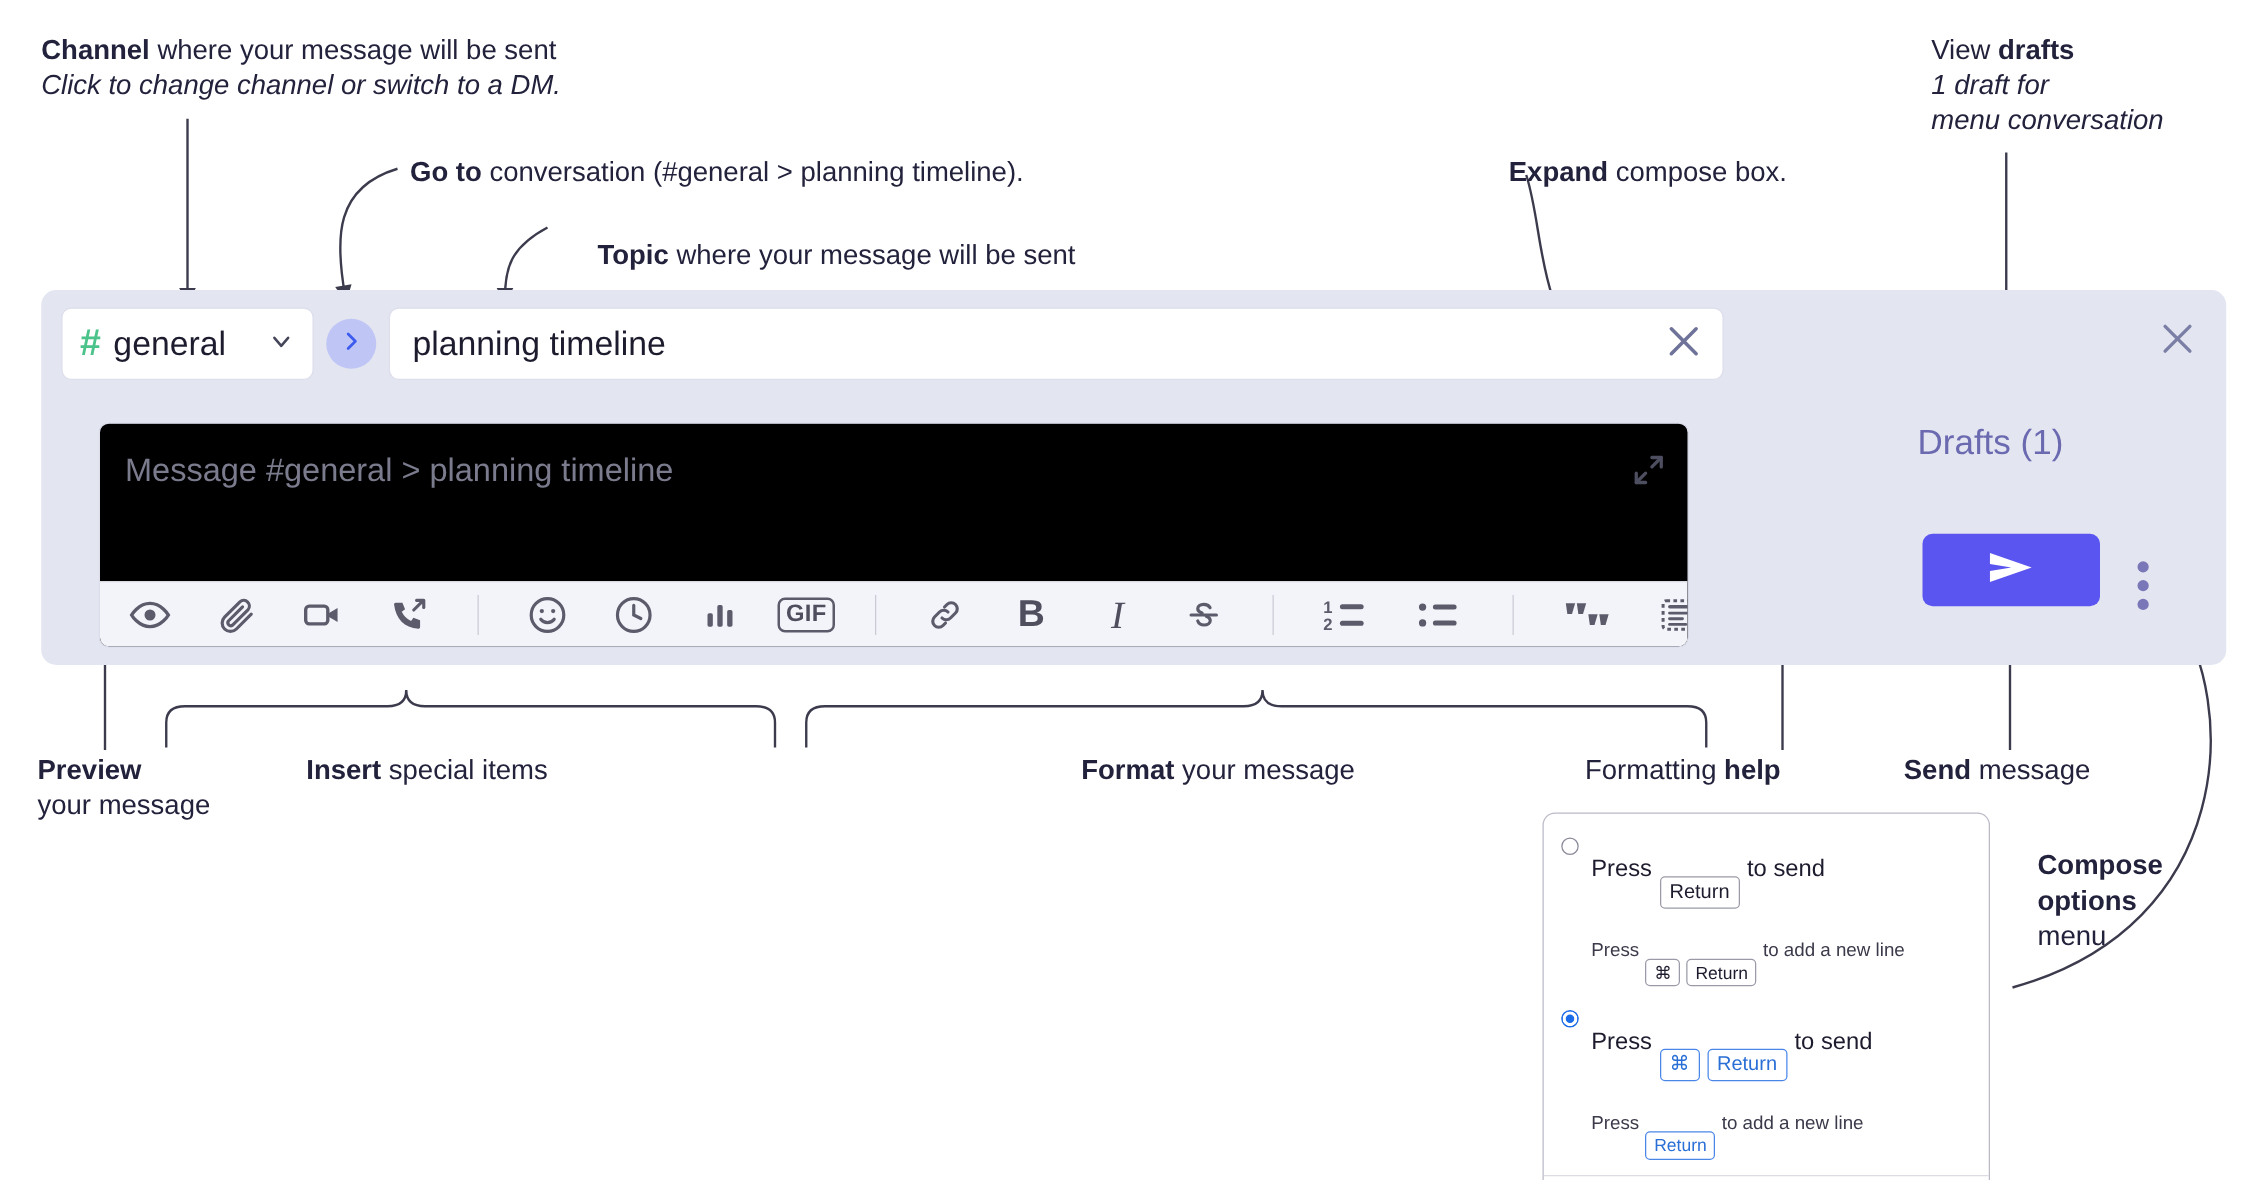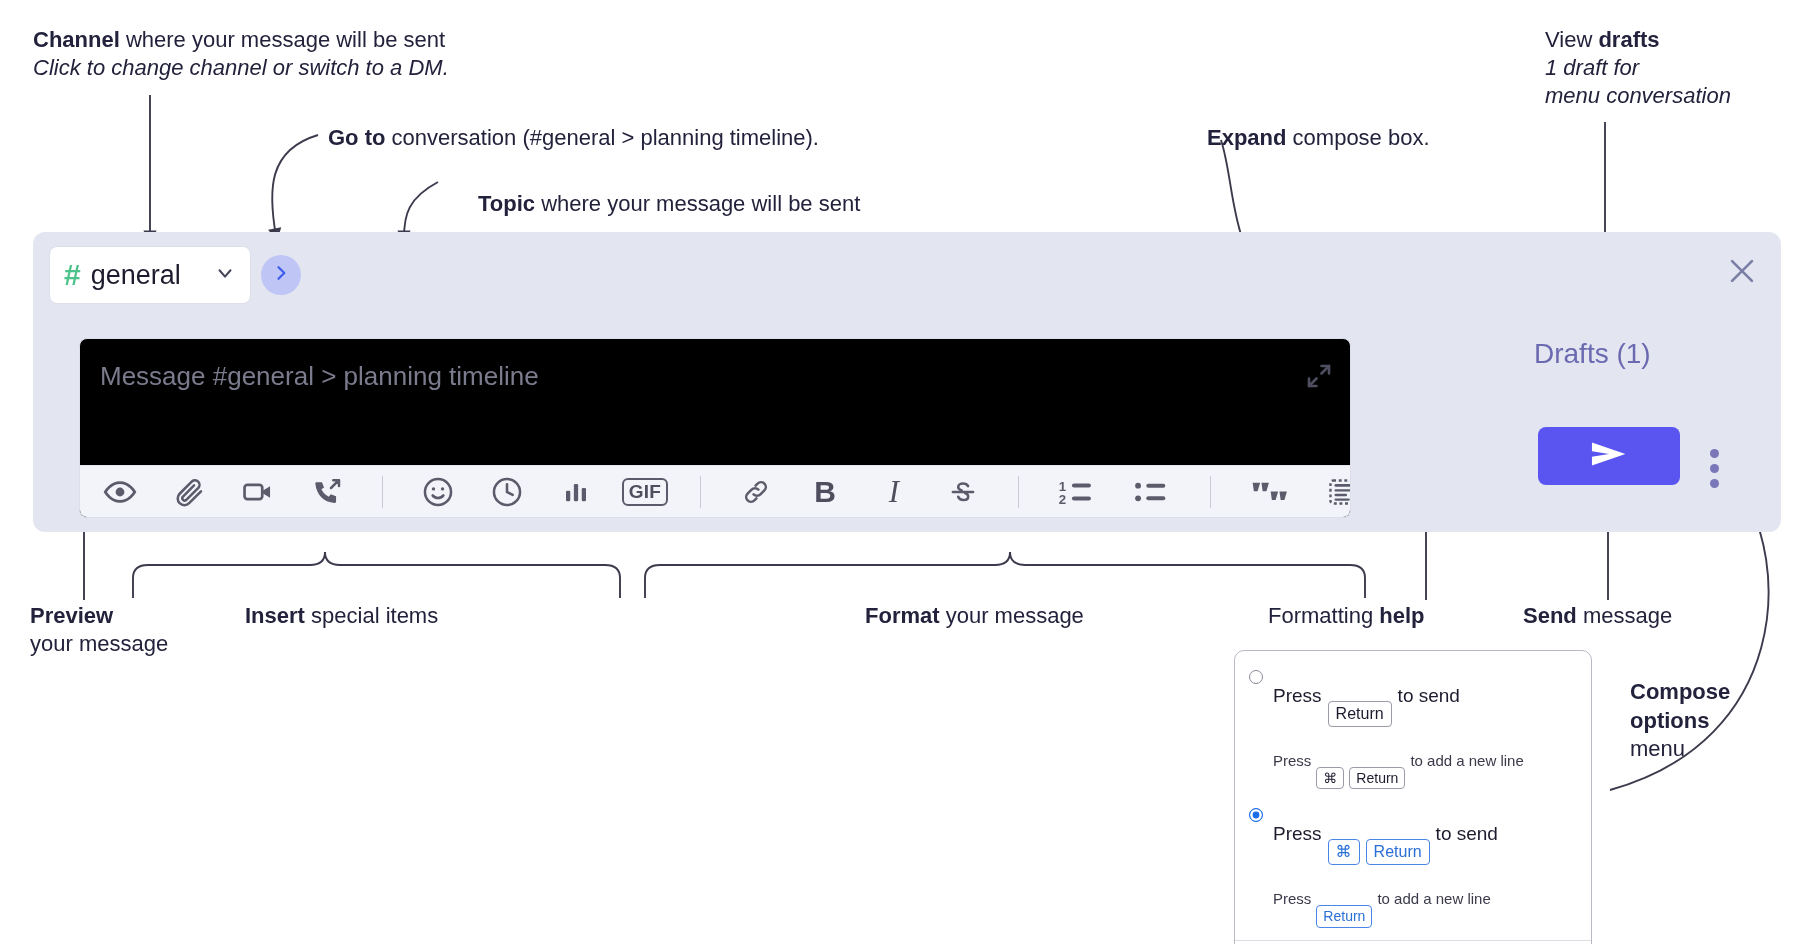--- a/index.html
+++ b/index.html
@@ -344,20 +344,29 @@
     </div>
 
     <div class="goto-btn">
       <span>
         <svg width="20" height="20" viewBox="0 0 24 24" fill="none" stroke="#3d5bef" stroke-width="2.6" stroke-linecap="round" stroke-linejoin="round">
             <polyline points="9 5 16 12 9 19"></polyline>
           </svg>
       </span>
     </div>
 
+    <div class="topic-field">
+      <span class="topic-text">planning timeline</span>
+      <span class="clear-x">
+        <svg width="34" height="34" viewBox="0 0 24 24" fill="none" stroke="#6f7399" stroke-width="2" stroke-linecap="round">
+            <line x1="5" y1="5" x2="19" y2="19"></line>
+            <line x1="19" y1="5" x2="5" y2="19"></line>
+          </svg>
+      </span>
+    </div>
   </div>
 
   <div id="panel-close">
     <svg width="34" height="34" viewBox="0 0 24 24" fill="none" stroke="#7b7fa6" stroke-width="1.9" stroke-linecap="round">
         <line x1="5" y1="5" x2="19" y2="19"></line>
         <line x1="19" y1="5" x2="5" y2="19"></line>
       </svg>
   </div>
 
   <div id="message-box">

